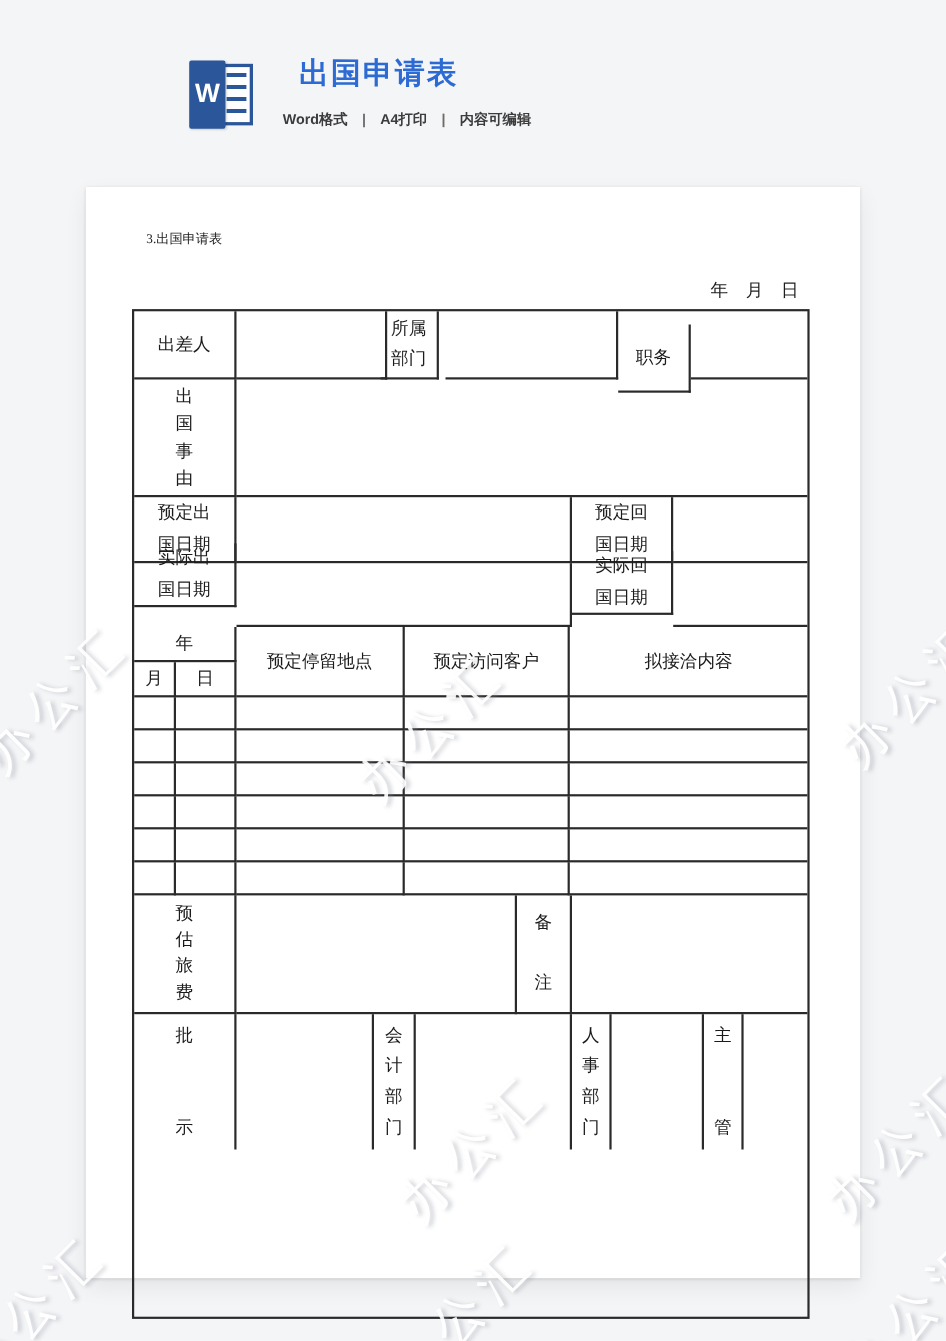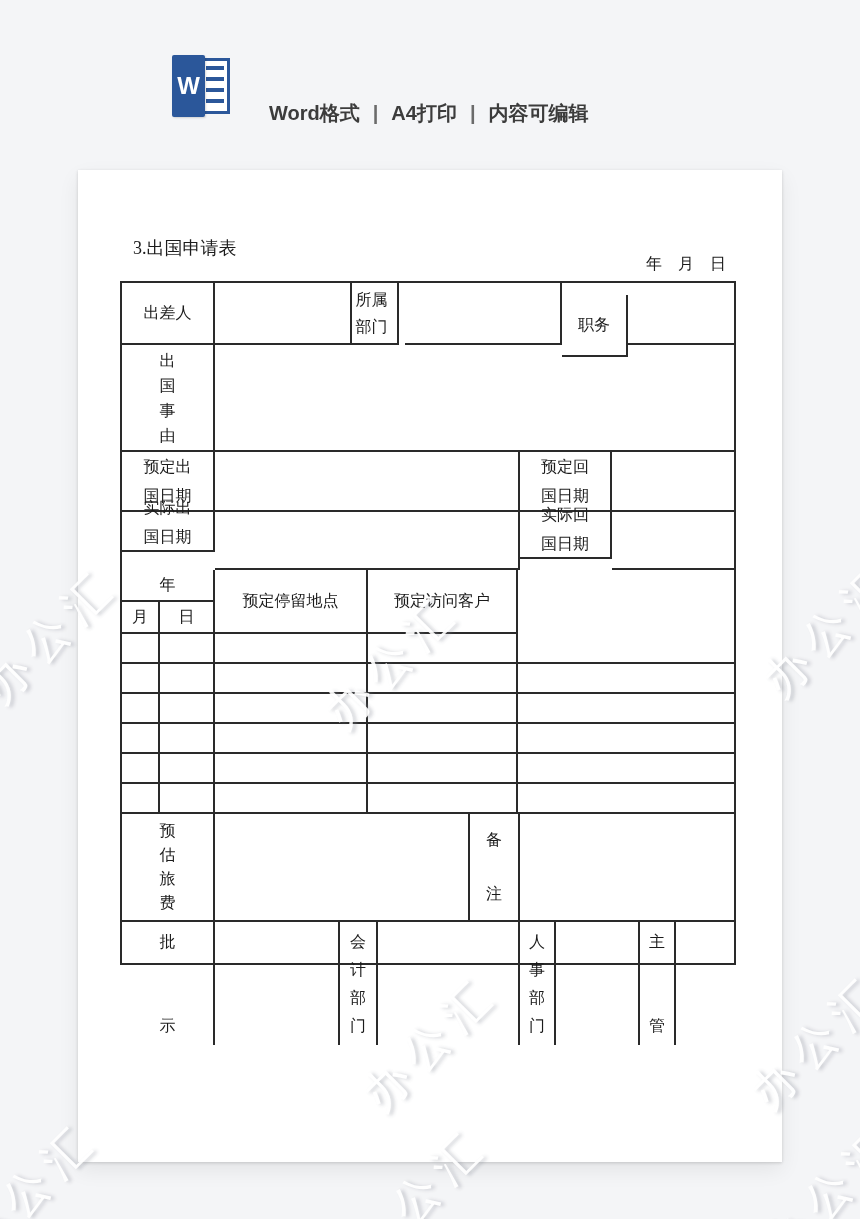--- a/index.html
+++ b/index.html
@@ -12,33 +12,33 @@
   .wi-page{position:absolute;right:0;top:3px;width:24px;height:50px;background:#fff;
            border:3px solid #2b579a;}
   .wi-lines{position:absolute;left:3px;right:3px;top:5px;bottom:5px;
             background:repeating-linear-gradient(#2b579a 0 4px,transparent 4px 11px);}
   .wi-panel{position:absolute;left:0;top:0;width:33px;height:62px;background:#2b579a;
             display:flex;align-items:center;justify-content:center;border-radius:2px;
             box-shadow:1px 1px 2px rgba(0,0,0,.15);}
   .wi-letter{color:#fff;font-weight:bold;font-size:24px;font-family:"Liberation Sans",sans-serif;}
   .doc-title{position:absolute;left:272px;top:48px;font-size:27px;font-weight:bold;
              color:#2c6ad4;letter-spacing:2px;}
-  .doc-meta{position:absolute;left:269px;top:100px;font-size:20px;font-weight:bold;
+  .doc-meta{position:absolute;left:257px;top:100px;font-size:13px;font-weight:bold;
             color:#3c3c3c;}
   .meta-sep{color:#6b6b6b;margin:0 13px;font-weight:bold;}
 
   
   .page{position:absolute;left:78px;top:170px;width:704px;height:992px;background:#ffffff;
         box-shadow:0 1px 3px rgba(0,0,0,.16),0 8px 20px rgba(0,0,0,.07);z-index:1;}
   .doc-serif{font-family:"Liberation Serif","DejaVu Serif",serif;color:#1c1c1c;}
-  .page-heading{position:absolute;left:55px;top:66px;font-size:18px;}
+  .page-heading{position:absolute;left:55px;top:39px;font-size:12px;}
   .date-line{position:absolute;right:56px;top:84px;font-size:16px;}
 
   
-  .form-table{position:absolute;left:42px;top:111px;width:616px;height:684px;
+  .form-table{position:absolute;left:42px;top:111px;width:616px;height:918px;
               border:2px solid #2a2a2a;box-sizing:border-box;z-index:2;}
   .cell{position:absolute;box-sizing:border-box;border-right:2px solid #2a2a2a;
         border-bottom:2px solid #2a2a2a;display:flex;align-items:center;justify-content:center;
         text-align:center;font-family:"Liberation Serif","DejaVu Serif",serif;
         font-size:16px;color:#1b1b1b;white-space:pre-line;overflow:hidden;}
   .nr{border-right:none;}
   .nb{border-bottom:none;}
   .lh25{line-height:25px;}
   .lh24{line-height:24px;}
   .lh27{line-height:27px;}
@@ -60,20 +60,21 @@
 
   <div class="site-header">
     <div class="word-icon">
       <div class="wi-page">
         <div class="wi-lines"></div>
       </div>
       <div class="wi-panel">
         <span class="wi-letter">W</span>
       </div>
     </div>
+    <div class="doc-title">出国申请表</div>
     <div class="doc-meta">
       <span>Word格式</span><span class="meta-sep">|</span><span>A4打印</span><span class="meta-sep">|</span><span>内容可编辑</span>
     </div>
   </div>
 
   <div class="page">
     <div class="page-heading doc-serif">3.出国申请表</div>
     <div class="date-line doc-serif">年　月　日</div>
 
     <div class="form-table">
@@ -104,20 +105,21 @@
       <div class="cell" style="left:93px;top:229px;width:305px;height:58px"></div>
       <div class="cell lh29" style="left:398px;top:218px;width:92px;height:58px">实际回
 国日期</div>
       <div class="cell nr" style="left:490px;top:229px;width:122px;height:58px"></div>
 
       <div class="cell" style="left:0;top:287px;width:93px;height:32px">年</div>
       <div class="cell" style="left:0;top:319px;width:38px;height:32px">月</div>
       <div class="cell" style="left:38px;top:319px;width:55px;height:32px">日</div>
       <div class="cell" style="left:93px;top:287px;width:153px;height:64px">预定停留地点</div>
       <div class="cell" style="left:246px;top:287px;width:150px;height:64px">预定访问客户</div>
+      <div class="cell nr" style="left:396px;top:287px;width:216px;height:64px">拟接洽内容</div>
 
       <div class="cell lh24" style="left:0;top:531px;width:93px;height:108px">预
 估
 旅
 费</div>
       <div class="cell" style="left:93px;top:531px;width:255px;height:108px"></div>
       <div class="cell lh54" style="left:348px;top:531px;width:50px;height:108px">备
 注</div>
       <div class="cell nr" style="left:398px;top:531px;width:214px;height:108px"></div>
 

